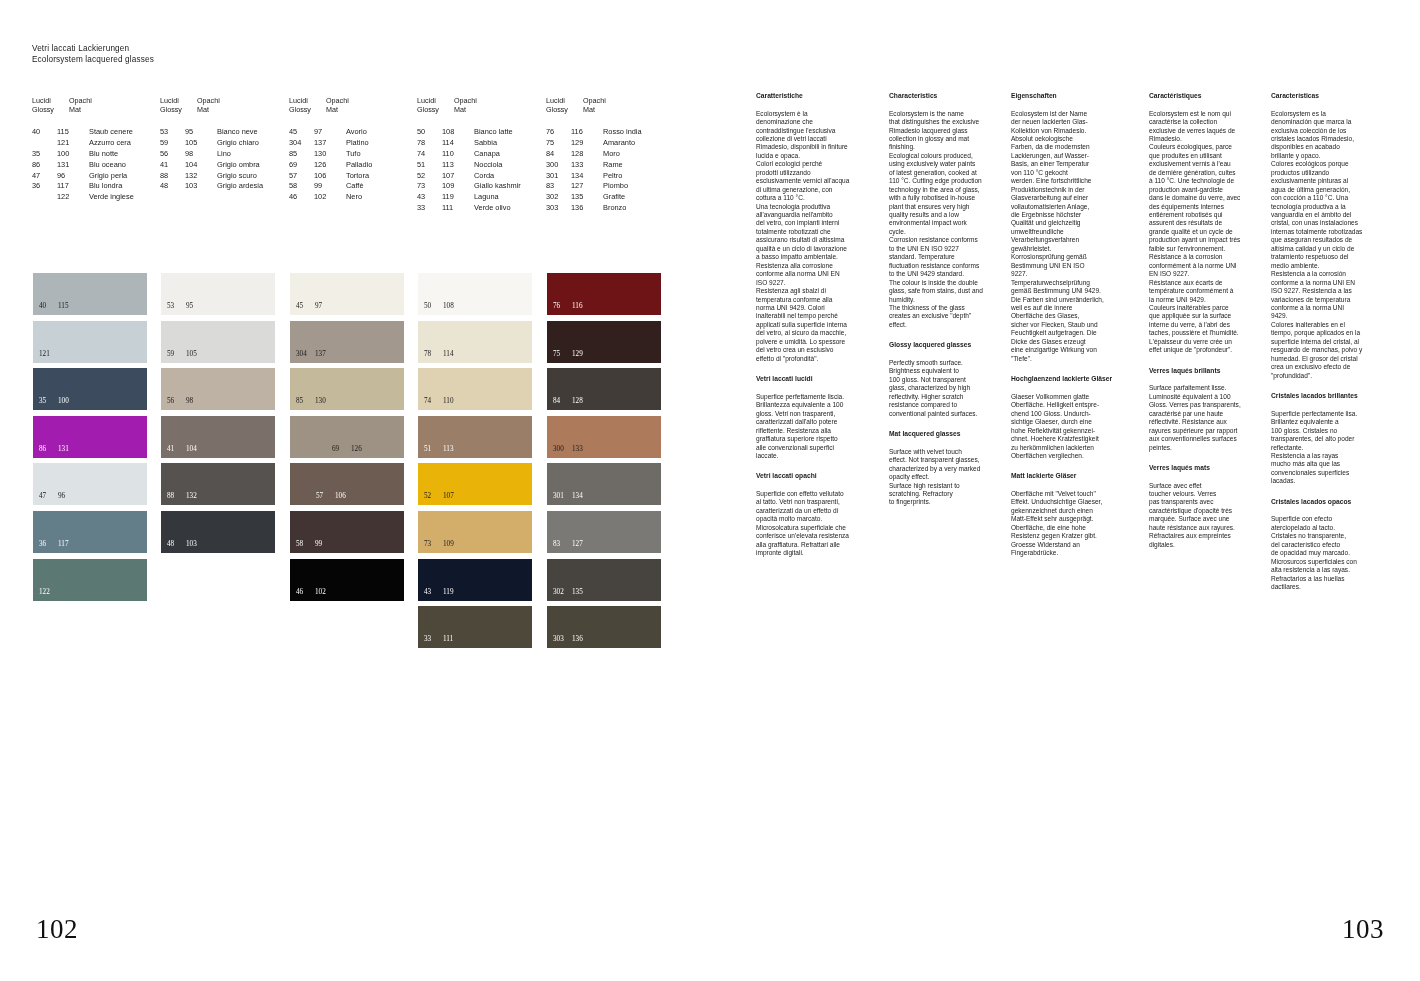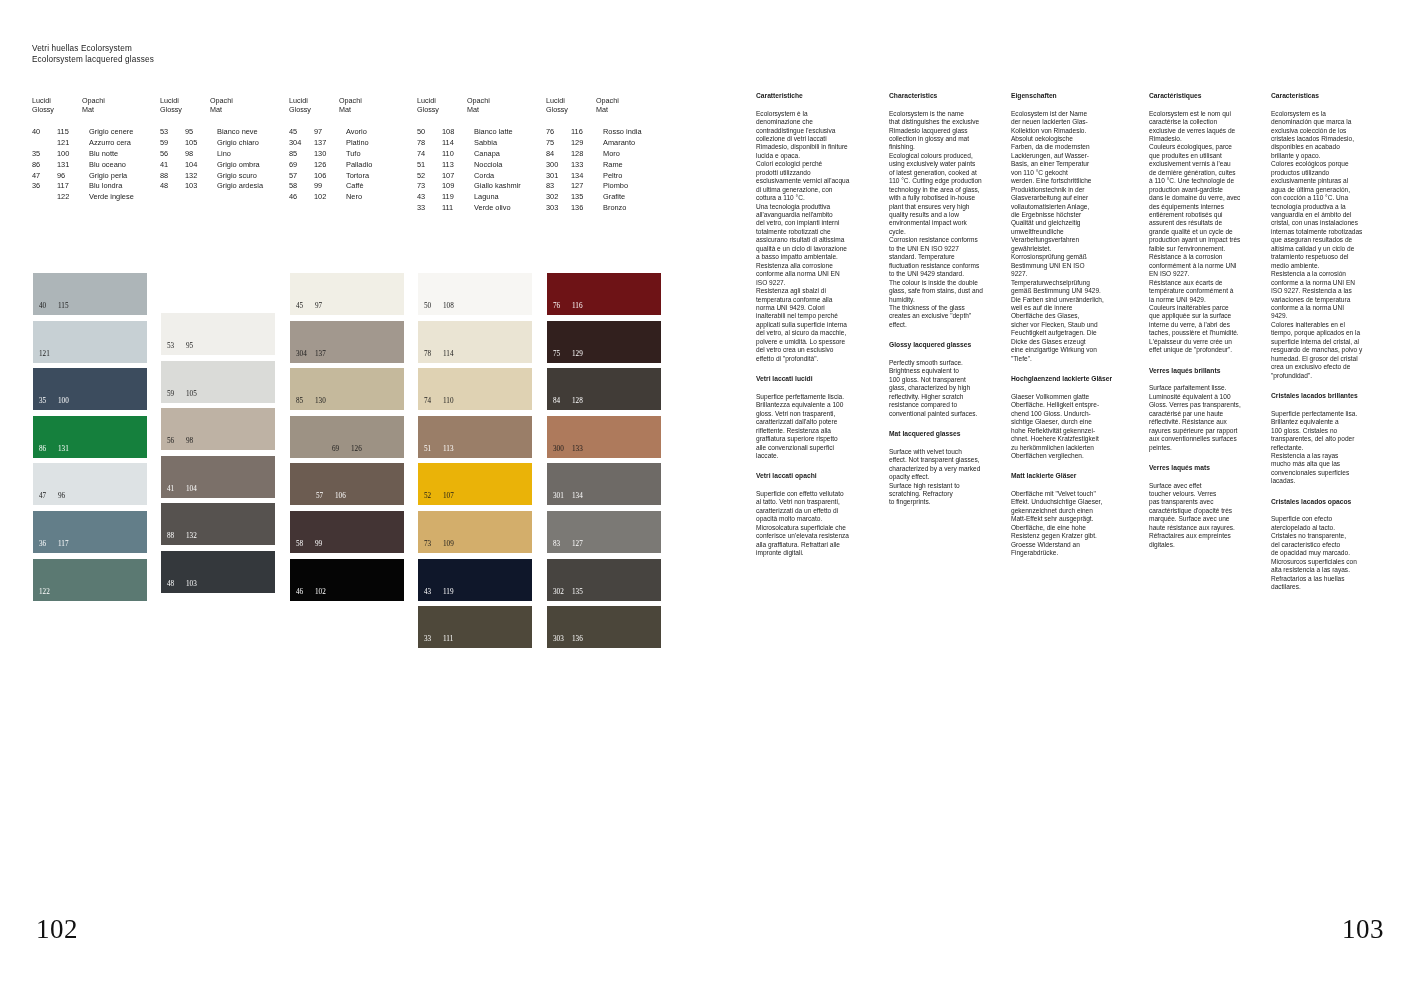--- a/index.html
+++ b/index.html
@@ -14,21 +14,21 @@
   .spread{position:absolute;inset:0;}
 
   
   .left-page{position:absolute;left:0;top:0;width:710px;height:981px;}
   .title-block{position:absolute;left:32px;top:44px;}
   .title-line{font-size:8.2px;line-height:10.5px;letter-spacing:.15px;color:#1b1b1b;}
 
   .legend-row{position:absolute;top:96px;left:0;width:710px;height:18px;}
   .legend{position:absolute;font-size:7.2px;line-height:9px;color:#1b1b1b;}
   .legend span{display:inline-block;}
-  .legend .l1{width:50px;}
+  .legend .l1{width:37px;}
   .legend .l2{width:29px;}
 
   .code-lists{position:absolute;top:127px;left:0;width:710px;}
   .code-list{position:absolute;font-size:7.4px;line-height:10.9px;color:#1b1b1b;}
   .code-list .row{white-space:nowrap;height:10.9px;}
   .code-list .c-num{display:inline-block;width:25px;}
   .code-list .c-mat{display:inline-block;width:32px;}
   .code-list .c-name{display:inline-block;}
 
   
@@ -70,21 +70,21 @@
   .folio-right{right:36px;}
 </style>
 </head>
 <body>
 
 <div class="spread">
 
   <div class="left-page">
 
     <div class="title-block">
-      <div class="title-line">Vetri huellas Ecolorsystem</div>
+      <div class="title-line">Vetri laccati Lackierungen</div>
       <div class="title-line">Ecolorsystem lacquered glasses</div>
     </div>
 
     <div class="legend-row">
       <div class="legend" style="left:32px;">
         <div><span class="l1">Lucidi</span><span class="l2">Opachi</span></div>
         <div><span class="l1">Glossy</span><span class="l2">Mat</span></div>
       </div>
       <div class="legend" style="left:160px;">
         <div><span class="l1">Lucidi</span><span class="l2">Opachi</span></div>
@@ -99,21 +99,21 @@
         <div><span class="l1">Glossy</span><span class="l2">Mat</span></div>
       </div>
       <div class="legend" style="left:546px;">
         <div><span class="l1">Lucidi</span><span class="l2">Opachi</span></div>
         <div><span class="l1">Glossy</span><span class="l2">Mat</span></div>
       </div>
     </div>
 
     <div class="code-lists">
       <div class="code-list" style="left:32px;">
-          <div class="row"><span class="c-num">40</span><span class="c-mat">115</span><span class="c-name">Grigio cenere</span></div>
+          <div class="row"><span class="c-num">40</span><span class="c-mat">115</span><span class="c-name">Staub cenere</span></div>
           <div class="row"><span class="c-num"></span><span class="c-mat">121</span><span class="c-name">Azzurro cera</span></div>
           <div class="row"><span class="c-num">35</span><span class="c-mat">100</span><span class="c-name">Blu notte</span></div>
           <div class="row"><span class="c-num">86</span><span class="c-mat">131</span><span class="c-name">Blu oceano</span></div>
           <div class="row"><span class="c-num">47</span><span class="c-mat">96</span><span class="c-name">Grigio perla</span></div>
           <div class="row"><span class="c-num">36</span><span class="c-mat">117</span><span class="c-name">Blu londra</span></div>
           <div class="row"><span class="c-num"></span><span class="c-mat">122</span><span class="c-name">Verde inglese</span></div>
         </div>
       <div class="code-list" style="left:160px;">
           <div class="row"><span class="c-num">53</span><span class="c-mat">95</span><span class="c-name">Bianco neve</span></div>
           <div class="row"><span class="c-num">59</span><span class="c-mat">105</span><span class="c-name">Grigio chiaro</span></div>
@@ -157,35 +157,35 @@
       <div class="swatch-col" style="left:33px;">
           <div class="swatch" style="background: rgb(173, 181, 184);">
             <div class="lbl" style="color: rgb(27, 27, 27);"><span class="a">40</span><span class="b">115</span></div>
           </div>
           <div class="swatch" style="background: rgb(199, 208, 212);">
             <div class="lbl" style="color: rgb(27, 27, 27);"><span class="a">121</span><span class="b"></span></div>
           </div>
           <div class="swatch" style="background: rgb(60, 76, 94);">
             <div class="lbl" style="color: rgb(255, 255, 255);"><span class="a">35</span><span class="b">100</span></div>
           </div>
-          <div class="swatch" style="background: #15803d; padding-left: 32px;">
+          <div class="swatch" style="background: #a21caf; padding-left: 32px;">
             <div class="lbl" style="color: rgb(255, 255, 255);"><span class="a">86</span><span class="b">131</span></div>
           </div>
           <div class="swatch" style="background: rgb(221, 226, 228);">
             <div class="lbl" style="color: rgb(27, 27, 27);"><span class="a">47</span><span class="b">96</span></div>
           </div>
           <div class="swatch" style="background: rgb(99, 126, 137);">
             <div class="lbl" style="color: rgb(255, 255, 255);"><span class="a">36</span><span class="b">117</span></div>
           </div>
           <div class="swatch" style="background: rgb(91, 121, 114);">
             <div class="lbl" style="color: rgb(255, 255, 255);"><span class="a">122</span><span class="b"></span></div>
           </div>
         </div>
       <div class="swatch-col" style="left:161px;">
-          <div class="swatch" style="background: rgb(240, 239, 235); margin-top: 40px;">
+          <div class="swatch" style="background: rgb(240, 239, 235);">
             <div class="lbl" style="color: rgb(27, 27, 27);"><span class="a">53</span><span class="b">95</span></div>
           </div>
           <div class="swatch" style="background: rgb(218, 219, 216);">
             <div class="lbl" style="color: rgb(27, 27, 27);"><span class="a">59</span><span class="b">105</span></div>
           </div>
           <div class="swatch" style="background: rgb(190, 178, 164); padding-left: 23px;">
             <div class="lbl" style="color: rgb(27, 27, 27);"><span class="a">56</span><span class="b">98</span></div>
           </div>
           <div class="swatch" style="background: rgb(123, 112, 105);">
             <div class="lbl" style="color: rgb(255, 255, 255);"><span class="a">41</span><span class="b">104</span></div>

